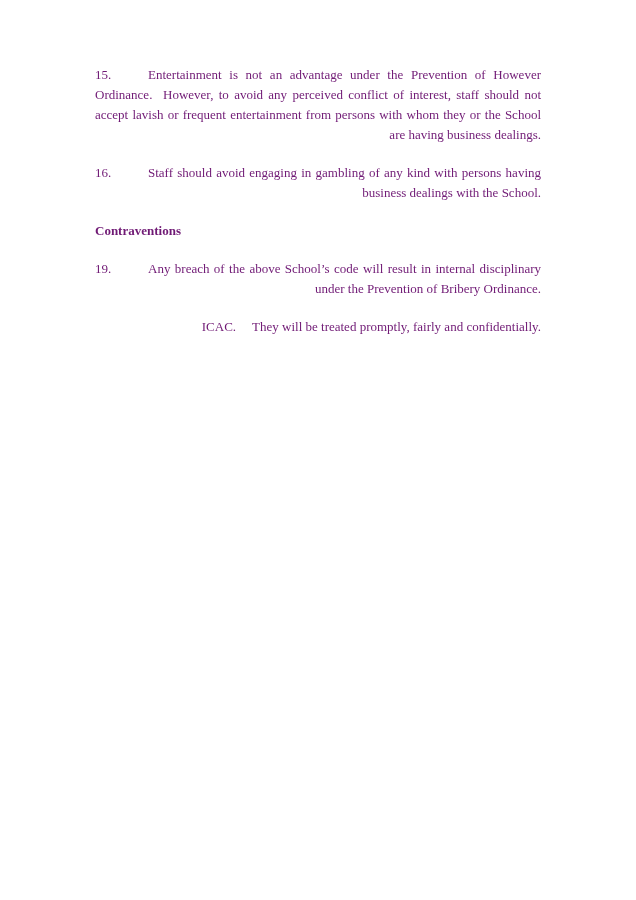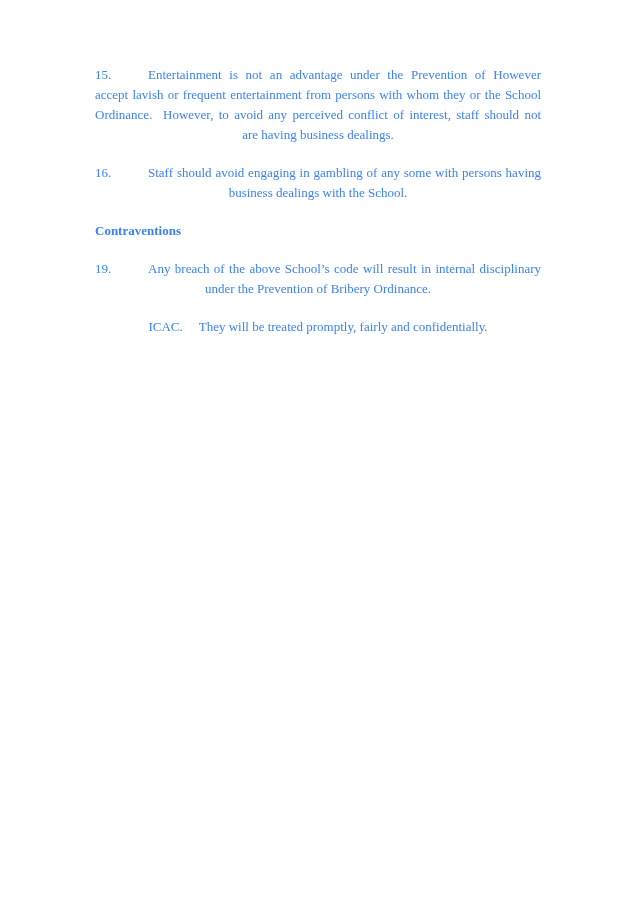--- a/index.html
+++ b/index.html
@@ -15,27 +15,27 @@
     overflow: hidden;
   }
   .content {
     position: absolute;
     left: 95px;
     top: 65px;
     width: 446px;
     font-family: "Liberation Serif", "DejaVu Serif", serif;
     font-size: 13px;
     line-height: 20px;
-    color: #3b82f6;
+    color: #701a75;
   }
   .para {
     margin: 0 0 18px 0;
   }
   .line {
-    text-align: center;
+    text-align: right;
   }
   .line.jl {
     text-align: justify;
     text-align-last: justify;
   }
   .line.first {
     position: relative;
     padding-left: 53px;
   }
   .num {
@@ -49,27 +49,27 @@
   }
 </style>
 </head>
 <body>
 
 <div class="page">
   <div class="content">
 
     <div class="para">
       <div class="line jl first"><span class="num">15.</span><span>Entertainment is not an advantage under the Prevention of However</span></div>
+      <div class="line jl">Ordinance.&nbsp; However, to avoid any perceived conflict of interest, staff should not</div>
       <div class="line jl">accept lavish or frequent entertainment from persons with whom they or the School</div>
-      <div class="line jl">Ordinance.&nbsp; However, to avoid any perceived conflict of interest, staff should not</div>
       <div class="line">are having business dealings.</div>
     </div>
 
     <div class="para">
-      <div class="line jl first"><span class="num">16.</span><span>Staff should avoid engaging in gambling of any some with persons having</span></div>
+      <div class="line jl first"><span class="num">16.</span><span>Staff should avoid engaging in gambling of any kind with persons having</span></div>
       <div class="line">business dealings with the School.</div>
     </div>
 
     <div class="heading">Contraventions</div>
 
     <div class="para">
       <div class="line jl first"><span class="num">19.</span><span>Any breach of the above School’s code will result in internal disciplinary</span></div>
       <div class="line">under the Prevention of Bribery Ordinance.</div>
     </div>
 

